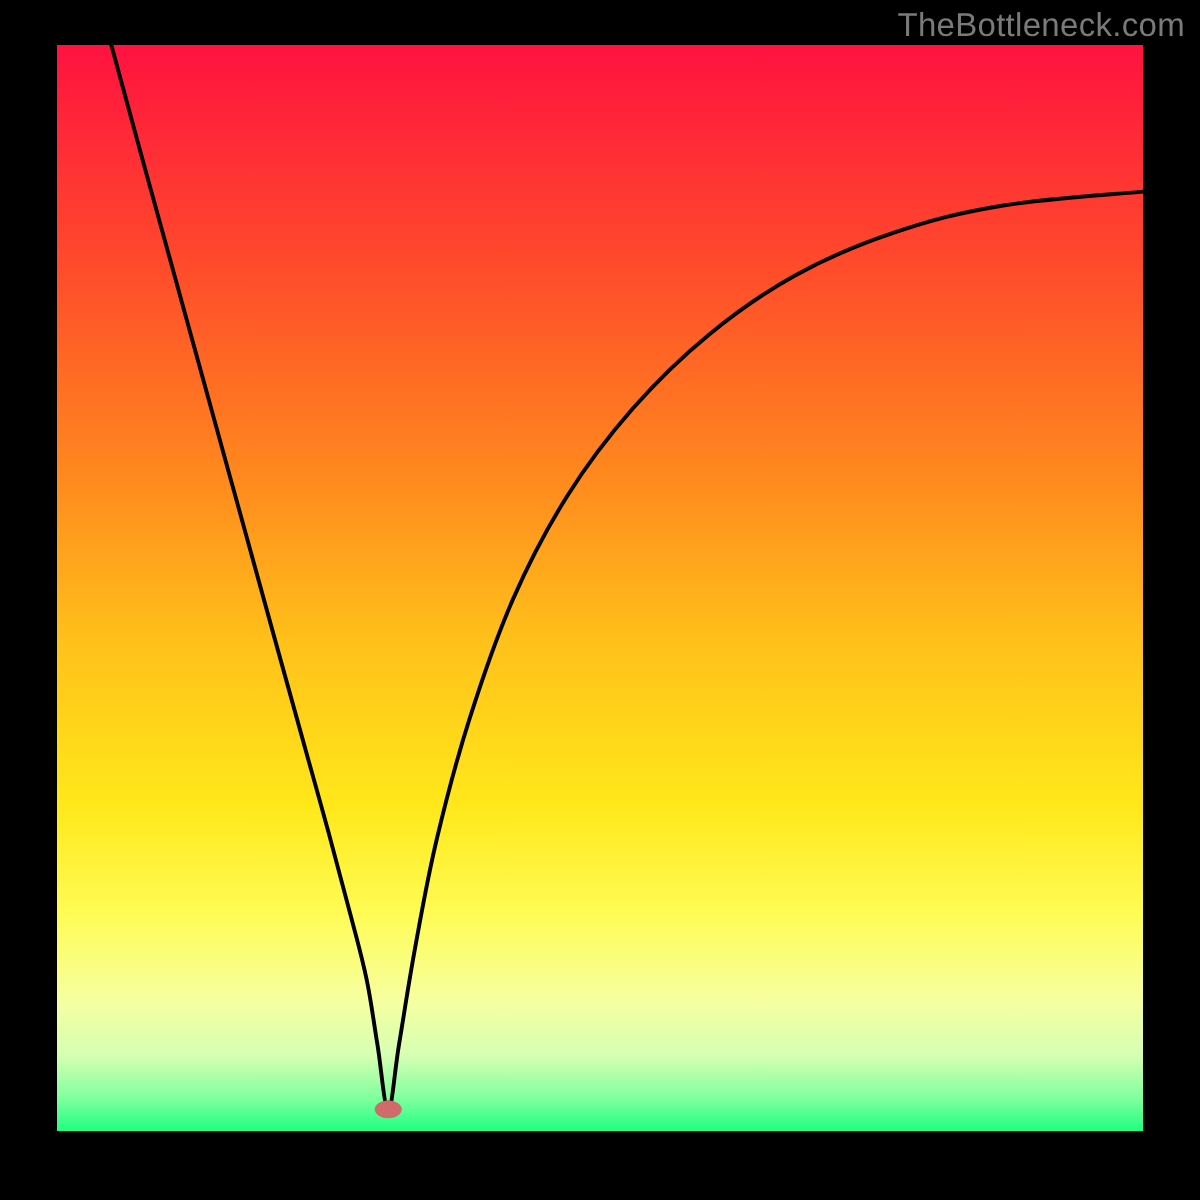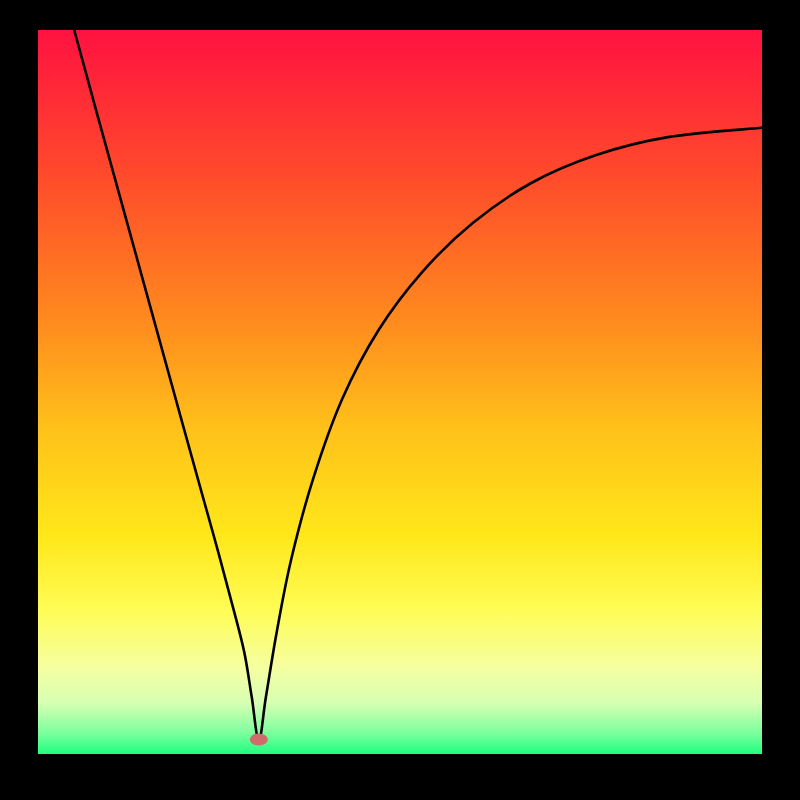--- a/index.html
+++ b/index.html
@@ -35,20 +35,21 @@
     height: 724px;
   }
   svg {
     display: block;
   }
 </style>
 </head>
 <body>
 
 <div class="outer">
+  <div class="watermark">TheBottleneck.com</div>
   <div class="plot-wrap">
     <svg id="chart-svg" width="724" height="724" viewBox="0 0 724 724">
       <defs>
         <linearGradient id="bg-grad" x1="0" y1="0" x2="0" y2="1">
             <stop offset="0%" stop-color="#ff1240"></stop>
             <stop offset="20%" stop-color="#ff4a2b"></stop>
             <stop offset="40%" stop-color="#ff8a1e"></stop>
             <stop offset="55%" stop-color="#ffc11a"></stop>
             <stop offset="70%" stop-color="#ffe81a"></stop>
             <stop offset="80%" stop-color="#fffc55"></stop>

